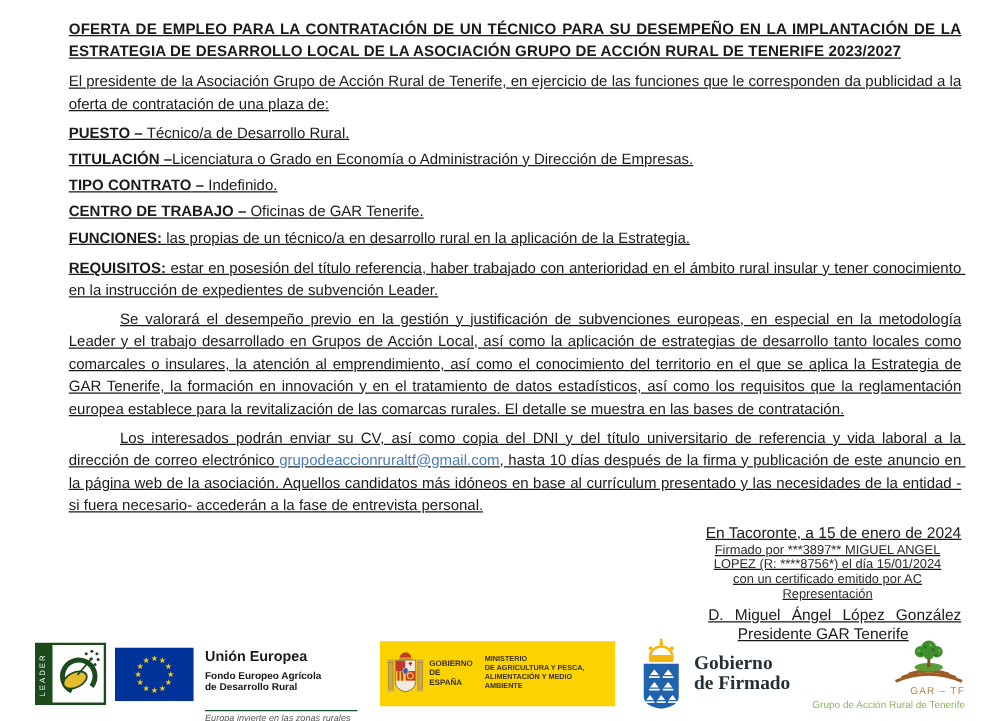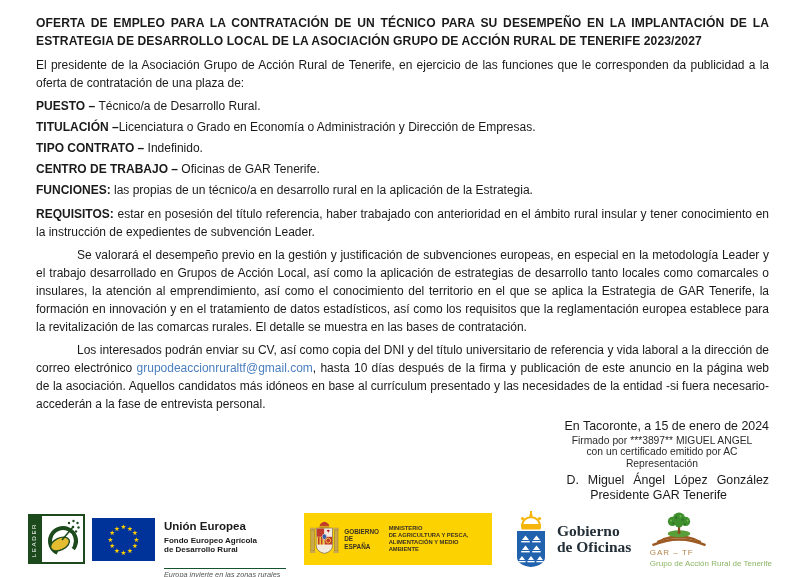--- a/index.html
+++ b/index.html
@@ -4,21 +4,21 @@
 <style>
   * { margin: 0; padding: 0; box-sizing: border-box; }
   html, body { width: 800px; height: 577px; }
   body {
     background: #ffffff;
     font-family: "Liberation Sans", sans-serif;
     color: #1a1a1a;
     position: relative;
     overflow: hidden;
   }
-  .page { padding: 15px 31px 0 36px; }
+  .page { padding: 15px 31px 0 55px; text-decoration: underline; }
 
   .title {
     font-size: 12.1px;
     font-weight: bold;
     text-align: justify;
     line-height: 17.5px;
     letter-spacing: 0.1px;
   }
   .just { text-align: justify; }
   .pre { white-space: pre-wrap; }
@@ -82,21 +82,21 @@
   .canarias { display: flex; align-items: center; }
   .canarias .wordmark {
     margin-left: 6px;
     font-family: "Liberation Serif", serif;
     font-weight: bold;
     font-size: 15.5px;
     line-height: 16px;
     color: #242f37;
   }
 
-  .gar { display: flex; flex-direction: column; align-items: flex-start; }
+  .gar { display: flex; flex-direction: column; align-items: flex-end; }
   .gar .acronym { font-size: 8px; color: #b5854e; letter-spacing: 1px; line-height: 9px; margin-top: 1px; }
   .gar .subtitle { font-size: 8px; color: #8cb464; line-height: 9px; margin-top: 2px; }
 </style>
 </head>
 <body>
 
 <div class="page">
 
   <h1 class="title">OFERTA DE EMPLEO PARA LA CONTRATACIÓN DE UN TÉCNICO PARA SU DESEMPEÑO EN LA IMPLANTACIÓN DE LA ESTRATEGIA DE DESARROLLO LOCAL DE LA ASOCIACIÓN GRUPO DE ACCIÓN RURAL DE TENERIFE 2023/2027</h1>
 
@@ -115,20 +115,21 @@
   <p class="field multi just"><span class="b pre">REQUISITOS</span><span class="b pre">: </span><span class="pre">estar en posesión del título referencia, haber trabajado con anterioridad en el ámbito rural insular y tener conocimiento en la instrucción de expedientes de subvención Leader.</span></p>
 
   <p class="para just">Se valorará el desempeño previo en la gestión y justificación de subvenciones europeas, en especial en la metodología Leader y el trabajo desarrollado en Grupos de Acción Local, así como la aplicación de estrategias de desarrollo tanto locales como comarcales o insulares, la atención al emprendimiento, así como el conocimiento del territorio en el que se aplica la Estrategia de GAR Tenerife, la formación en innovación y en el tratamiento de datos estadísticos, así como los requisitos que la reglamentación europea establece para la revitalización de las comarcas rurales. El detalle se muestra en las bases de contratación.</p>
 
   <p class="para just"><span class="pre">Los interesados podrán enviar su CV, así como copia del DNI y del título universitario de referencia y vida laboral a la dirección de correo electrónico </span><a href="#" class="email">grupodeaccionruraltf@gmail.com</a><span class="pre">, hasta 10 días después de la firma y publicación de este anuncio en la página web de la asociación. Aquellos candidatos más idóneos en base al currículum presentado y las necesidades de la entidad -si fuera necesario- accederán a la fase de entrevista personal.</span></p>
 
   <div class="sig">
     <div class="sig-date">En Tacoronte, a 15 de enero de 2024</div>
     <div class="stamp">
       <div>Firmado por ***3897** MIGUEL ANGEL</div>
+      <div>LOPEZ (R: ****8756*) el día 15/01/2024</div>
       <div>con un certificado emitido por AC</div>
       <div>Representación</div>
     </div>
     <div class="signer-name">D. Miguel Ángel López González</div>
     <div class="signer-role">Presidente GAR Tenerife</div>
   </div>
 
 </div>
 
 <div class="footer">
@@ -236,21 +237,21 @@
         <polygon points="8,50 11,46 14,50"></polygon>
           <rect x="7.4" y="51" width="7.2" height="1.3"></rect>
         <polygon points="17,50 20,46 23,50"></polygon>
           <rect x="16.4" y="51" width="7.2" height="1.3"></rect>
         <polygon points="26,50 29,46 32,50"></polygon>
           <rect x="25.4" y="51" width="7.2" height="1.3"></rect>
       </g>
     </svg>
     <div class="wordmark">
       <div>Gobierno</div>
-      <div>de Oficinas</div>
+      <div>de Firmado</div>
     </div>
   </div>
 
   <div class="gar">
     <svg width="58" height="36" viewBox="0 0 60 38">
       <path d="M2 36 Q30 24 58 36" stroke="#9c5a24" stroke-width="2.6" fill="none"></path>
       <path d="M7 32.5 Q30 23 53 32.5" stroke="#9c5a24" stroke-width="2" fill="none"></path>
       <path d="M13 29.5 Q30 23 47 29.5" stroke="#9c5a24" stroke-width="1.5" fill="none"></path>
       <ellipse cx="30" cy="24" rx="12" ry="3.6" fill="#5a9e3a"></ellipse>
       <path d="M28.6 24 L29.3 12 L31 12 L31.4 24 z" fill="#8c4a1f"></path>

